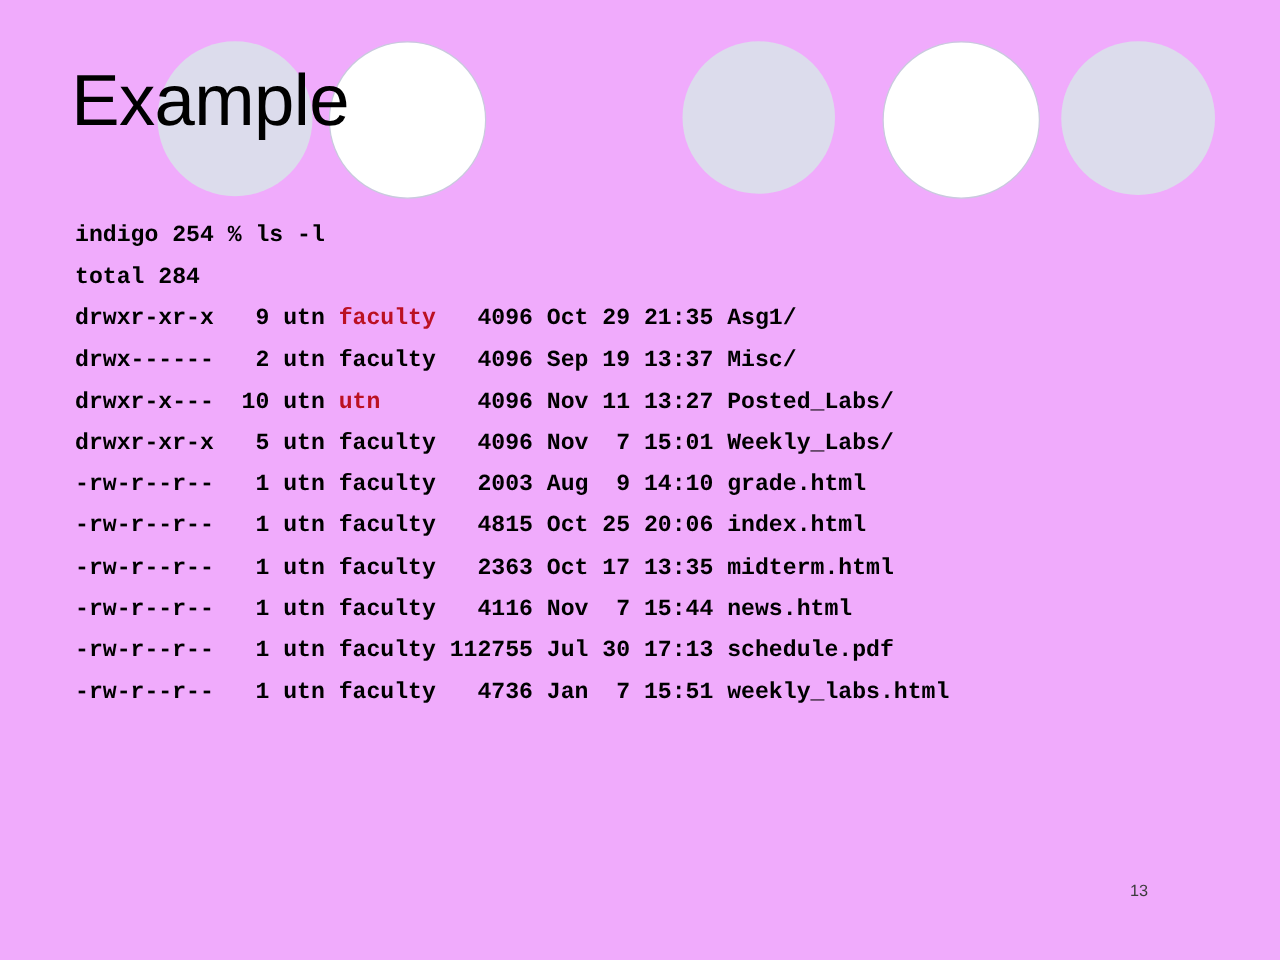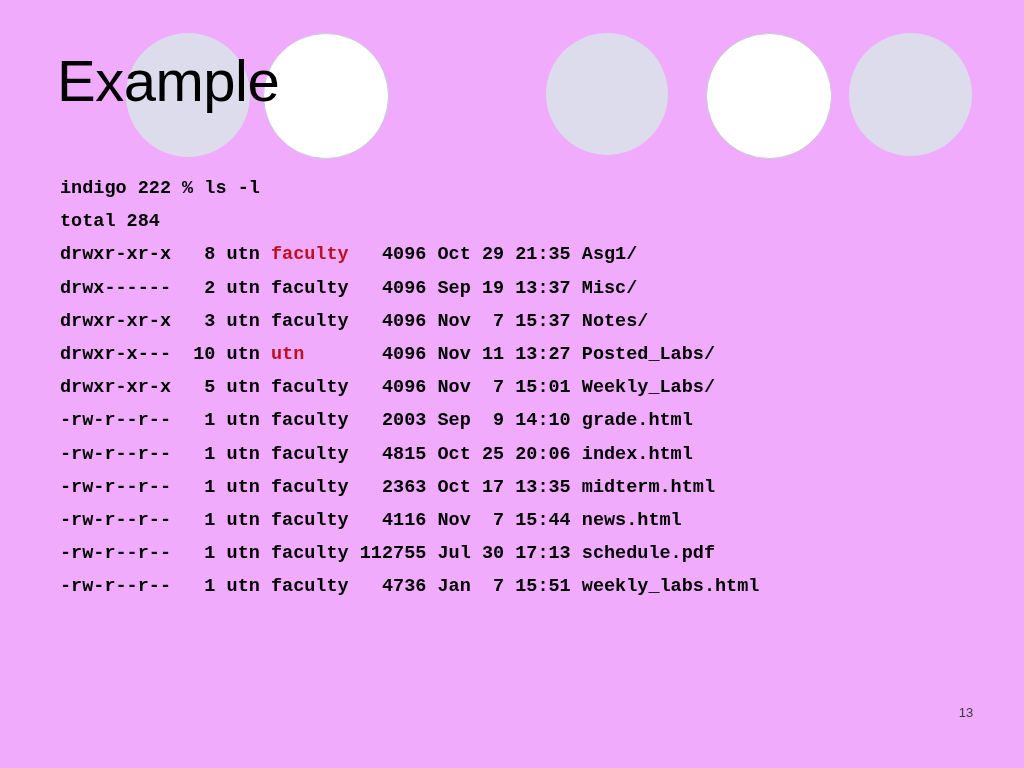--- a/index.html
+++ b/index.html
@@ -74,52 +74,51 @@
     white-space: pre;
     letter-spacing: 0px;
   }
   .term-line .hl {
     color: #bb1122;
   }
 
   
   #page-number {
     position: absolute;
-    left: 936px;
+    left: 904px;
     top: 705px;
     width: 60px;
-    text-align: center;
+    text-align: left;
     font-size: 13px;
     color: #3b3b3b;
   }
 </style>
 </head>
 <body>
 
 <div id="slide">
 
   <div id="deco-band">
       <div class="deco-circle filled" style="left: 126px; top: 33px; width: 124px; height: 124px;"></div>
       <div class="deco-circle outline" style="left: 263px; top: 33px; width: 126px; height: 126px;"></div>
       <div class="deco-circle filled" style="left: 546px; top: 33px; width: 122px; height: 122px;"></div>
       <div class="deco-circle outline" style="left: 706px; top: 33px; width: 126px; height: 126px;"></div>
       <div class="deco-circle filled" style="left: 849px; top: 33px; width: 123px; height: 123px;"></div>
     </div>
 
   <div id="title">Example</div>
 
   <div id="terminal">
-      <div class="term-line"><span>indigo 222 % ls -l</span></div>
+      <div class="term-line"><span>indigo 254 % ls -l</span></div>
       <div class="term-line"><span>total 284</span></div>
-      <div class="term-line"><span>drwxr-xr-x   8 utn </span><span class="hl">faculty</span><span>   4096 Oct 29 21:35 Asg1/</span></div>
+      <div class="term-line"><span>drwxr-xr-x   9 utn </span><span class="hl">faculty</span><span>   4096 Oct 29 21:35 Asg1/</span></div>
       <div class="term-line"><span>drwx------   2 utn </span><span>faculty</span><span>   4096 Sep 19 13:37 Misc/</span></div>
-      <div class="term-line"><span>drwxr-xr-x   3 utn </span><span>faculty</span><span>   4096 Nov  7 15:37 Notes/</span></div>
       <div class="term-line"><span>drwxr-x---  10 utn </span><span class="hl">utn    </span><span>   4096 Nov 11 13:27 Posted_Labs/</span></div>
       <div class="term-line"><span>drwxr-xr-x   5 utn </span><span>faculty</span><span>   4096 Nov  7 15:01 Weekly_Labs/</span></div>
-      <div class="term-line"><span>-rw-r--r--   1 utn </span><span>faculty</span><span>   2003 Sep  9 14:10 grade.html</span></div>
+      <div class="term-line"><span>-rw-r--r--   1 utn </span><span>faculty</span><span>   2003 Aug  9 14:10 grade.html</span></div>
       <div class="term-line"><span>-rw-r--r--   1 utn </span><span>faculty</span><span>   4815 Oct 25 20:06 index.html</span></div>
       <div class="term-line"><span>-rw-r--r--   1 utn </span><span>faculty</span><span>   2363 Oct 17 13:35 midterm.html</span></div>
       <div class="term-line"><span>-rw-r--r--   1 utn </span><span>faculty</span><span>   4116 Nov  7 15:44 news.html</span></div>
       <div class="term-line"><span>-rw-r--r--   1 utn </span><span>faculty</span><span> 112755 Jul 30 17:13 schedule.pdf</span></div>
       <div class="term-line"><span>-rw-r--r--   1 utn </span><span>faculty</span><span>   4736 Jan  7 15:51 weekly_labs.html</span></div>
     </div>
 
   <div id="page-number">13</div>
 
 </div>

